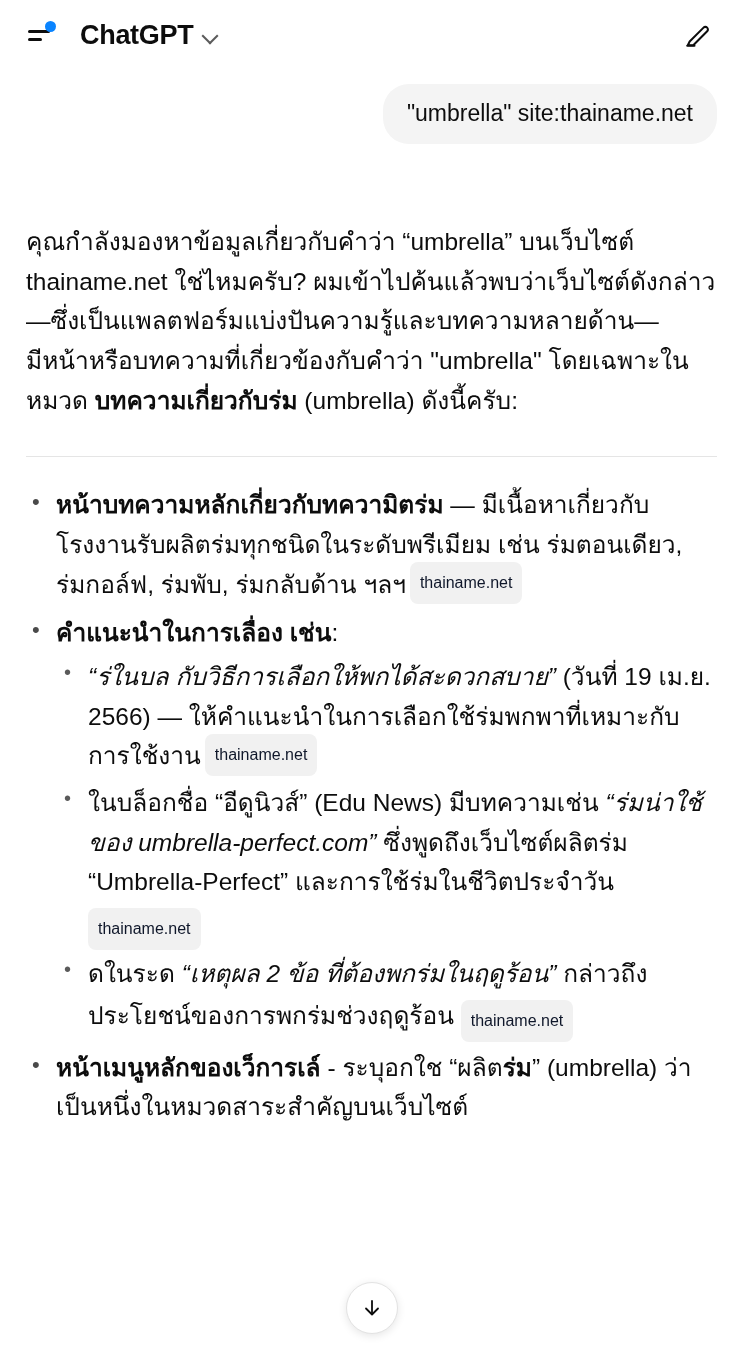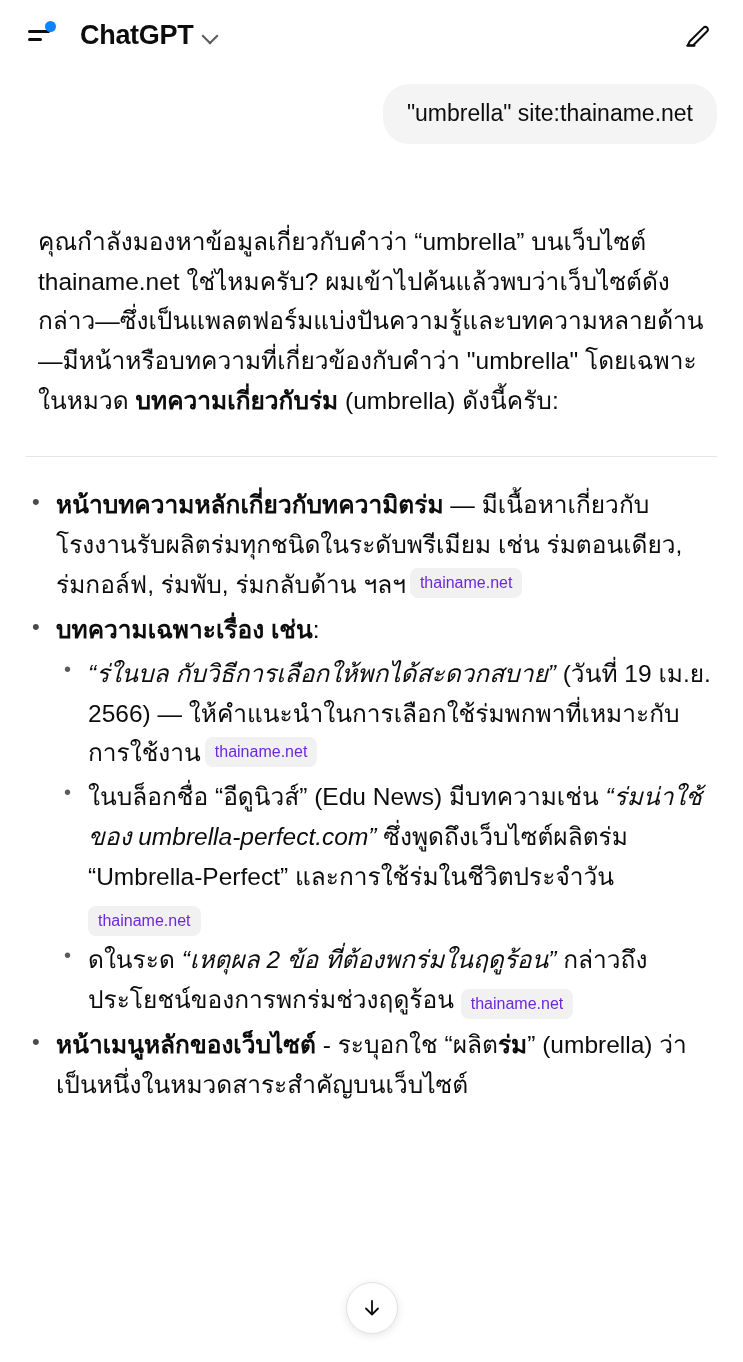--- a/index.html
+++ b/index.html
@@ -99,21 +99,21 @@
     color: #0d0d0d;
     max-width: 520px;
   }
 
   .assistant {
     margin-top: 78px;
     font-size: 24.5px;
     line-height: 1.62;
     color: #0d0d0d;
   }
-  .assistant p { margin: 12px; }
+  .assistant p { margin: 0; }
   .assistant b { font-weight: 700; }
 
   hr.sep {
     border: none;
     border-top: 1px solid #e5e5e5;
     margin: 36px 0 28px 0;
   }
 
   h2.sec {
     font-size: 27px;
@@ -157,25 +157,25 @@
     position: absolute;
     left: -24px;
     top: -1px;
     font-size: 20px;
     color: #5a5a5a;
   }
 
   .cite {
     display: inline-block;
     background: #f1f1f1;
-    color: #6d28d9;
+    color: #0f172a;
     border-radius: 8px;
     font-size: 16px;
     line-height: 1;
-    padding: 7px 10px;
+    padding: 13px 10px;
     vertical-align: middle;
     position: relative;
     top: -3px;
     margin-left: 4px;
     white-space: nowrap;
   }
   .cite.block {
     margin-left: 0;
     top: 0;
     margin-top: 6px;
@@ -235,39 +235,39 @@
     <hr class="sep">
 
 
     <ul class="lvl1">
 
       <li>
         <b>หน้าบทความหลักเกี่ยวกับทความิตร่ม</b><span> — มีเนื้อหาเกี่ยวกับโรงงานรับผลิตร่มทุกชนิดในระดับพรีเมียม เช่น ร่มตอนเดียว, ร่มกอล์ฟ, ร่มพับ, ร่มกลับด้าน ฯลฯ</span><span class="cite">thainame.net</span>
       </li>
 
       <li>
-        <b>บทความเฉพาะเรื่อง เช่น</b><span>:</span>
+        <b>คำแนะนำในการเลื่อง เช่น</b><span>:</span>
 
         <ul class="lvl2">
           <li>
             <em>“ร่ในบล กับวิธีการเลือกให้พกได้สะดวกสบาย”</em><span> (วันที่ 19 เม.ย. 2566) — ให้คำแนะนำในการเลือกใช้ร่มพกพาที่เหมาะกับการใช้งาน</span><span class="cite">thainame.net</span>
           </li>
           <li>
             <span>ในบล็อกชื่อ “อีดูนิวส์” (Edu News) มีบทความเช่น </span><em>“ร่มน่าใช้ของ umbrella-perfect.com”</em><span> ซึ่งพูดถึงเว็บไซต์ผลิตร่ม “Umbrella-Perfect” และการใช้ร่มในชีวิตประจำวัน</span>
             <span class="cite block">thainame.net</span>
           </li>
           <li>
             <span>ดในระด </span><em>“เหตุผล 2 ข้อ ที่ต้องพกร่มในฤดูร้อน”</em><span> กล่าวถึงประโยชน์ของการพกร่มช่วงฤดูร้อน</span>
             <span class="cite block">thainame.net</span>
           </li>
         </ul>
       </li>
 
       <li>
-        <b>หน้าเมนูหลักของเว็บไซต์</b><span> - ระบุอกใช “ผลิต</span><b>ร่ม</b><span>” (umbrella) ว่าเป็นหนึ่งในหมวดสาระสำคัญบนเว็บไซต์</span>
+        <b>หน้าเมนูหลักของเว็การเล์</b><span> - ระบุอกใช “ผลิต</span><b>ร่ม</b><span>” (umbrella) ว่าเป็นหนึ่งในหมวดสาระสำคัญบนเว็บไซต์</span>
       </li>
 
     </ul>
   </div>
 </div>
 
 <div class="fab">
   <svg width="24" height="24" viewBox="0 0 24 24" fill="none" stroke="#0d0d0d" stroke-width="1.8" stroke-linecap="round" stroke-linejoin="round">
     <path d="M12 5v13"></path>
     <path d="M6 12.5l6 6 6-6"></path>

